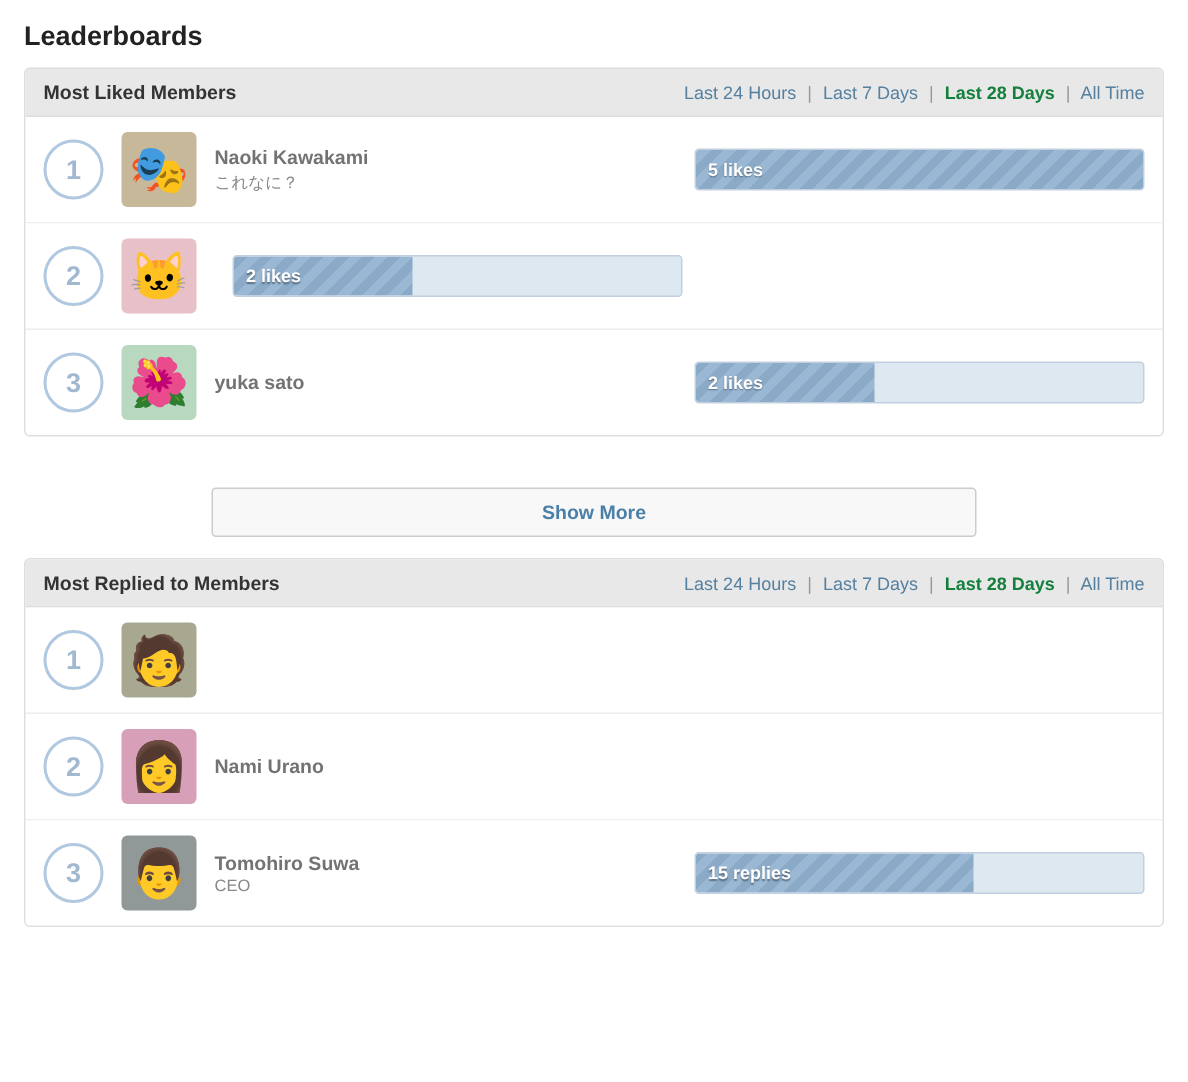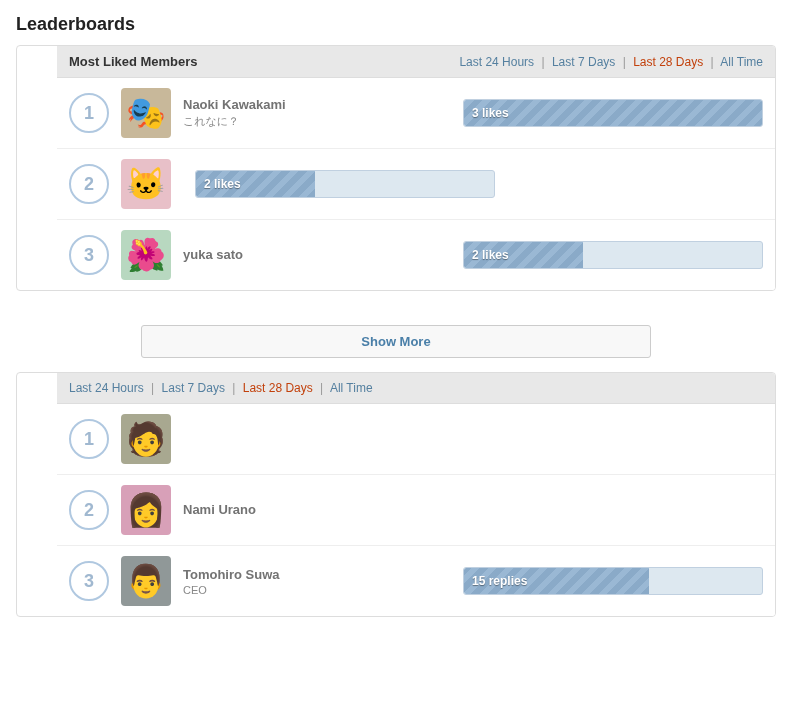--- a/index.html
+++ b/index.html
@@ -16,21 +16,20 @@
       font-weight: bold;
       padding: 14px 16px 10px 16px;
       color: #222;
     }
 
     .section {
       border: 1px solid #ddd;
       margin: 0 16px 20px 16px;
       border-radius: 4px;
       overflow: hidden;
-      padding-left: 40px;
     }
 
     .section-header {
       background: #e8e8e8;
       border-bottom: 1px solid #ddd;
       padding: 8px 12px;
       display: flex;
       align-items: center;
       justify-content: space-between;
     }
@@ -45,22 +44,22 @@
       font-size: 12px;
       color: #666;
     }
 
     .time-filters a {
       color: #5580a0;
       text-decoration: none;
     }
 
     .time-filters .active {
-      font-weight: normal;
-      color: #c2410c;
+      font-weight: bold;
+      color: #15803d;
     }
 
     .time-filters .separator {
       margin: 0 4px;
       color: #999;
     }
 
     .leaderboard-row {
       display: flex;
       align-items: center;
@@ -219,21 +218,21 @@
   <div class="leaderboard-row">
     <div class="rank-circle">1</div>
     <div class="avatar avatar-naoki" style="font-size:32px;">🎭</div>
     <div class="member-info">
       <div class="member-name">Naoki Kawakami</div>
       <div class="member-subtitle">これなに？</div>
     </div>
     <div class="bar-container">
       <div class="bar-wrapper">
         <div class="bar-fill" style="width:100%;"></div>
-        <span class="bar-label">3 likes</span>
+        <span class="bar-label">5 likes</span>
       </div>
     </div>
   </div>
 
   <div class="leaderboard-row">
     <div class="rank-circle">2</div>
     <div class="avatar avatar-masako" style="font-size:32px;">🐱</div>
     <div class="bar-container">
       <div class="bar-wrapper">
         <div class="bar-fill" style="width:40%;"></div>
@@ -257,20 +256,21 @@
     </div>
   </div>
 </div>
 
 <div class="show-more-container">
   <button class="show-more-btn">Show More</button>
 </div>
 
 <div class="section">
   <div class="section-header">
+    <span class="section-header-title">Most Replied to Members</span>
     <span class="time-filters">
       <a href="#">Last 24 Hours</a>
       <span class="separator">|</span>
       <a href="#">Last 7 Days</a>
       <span class="separator">|</span>
       <span class="active">Last 28 Days</span>
       <span class="separator">|</span>
       <a href="#">All Time</a>
     </span>
   </div>

